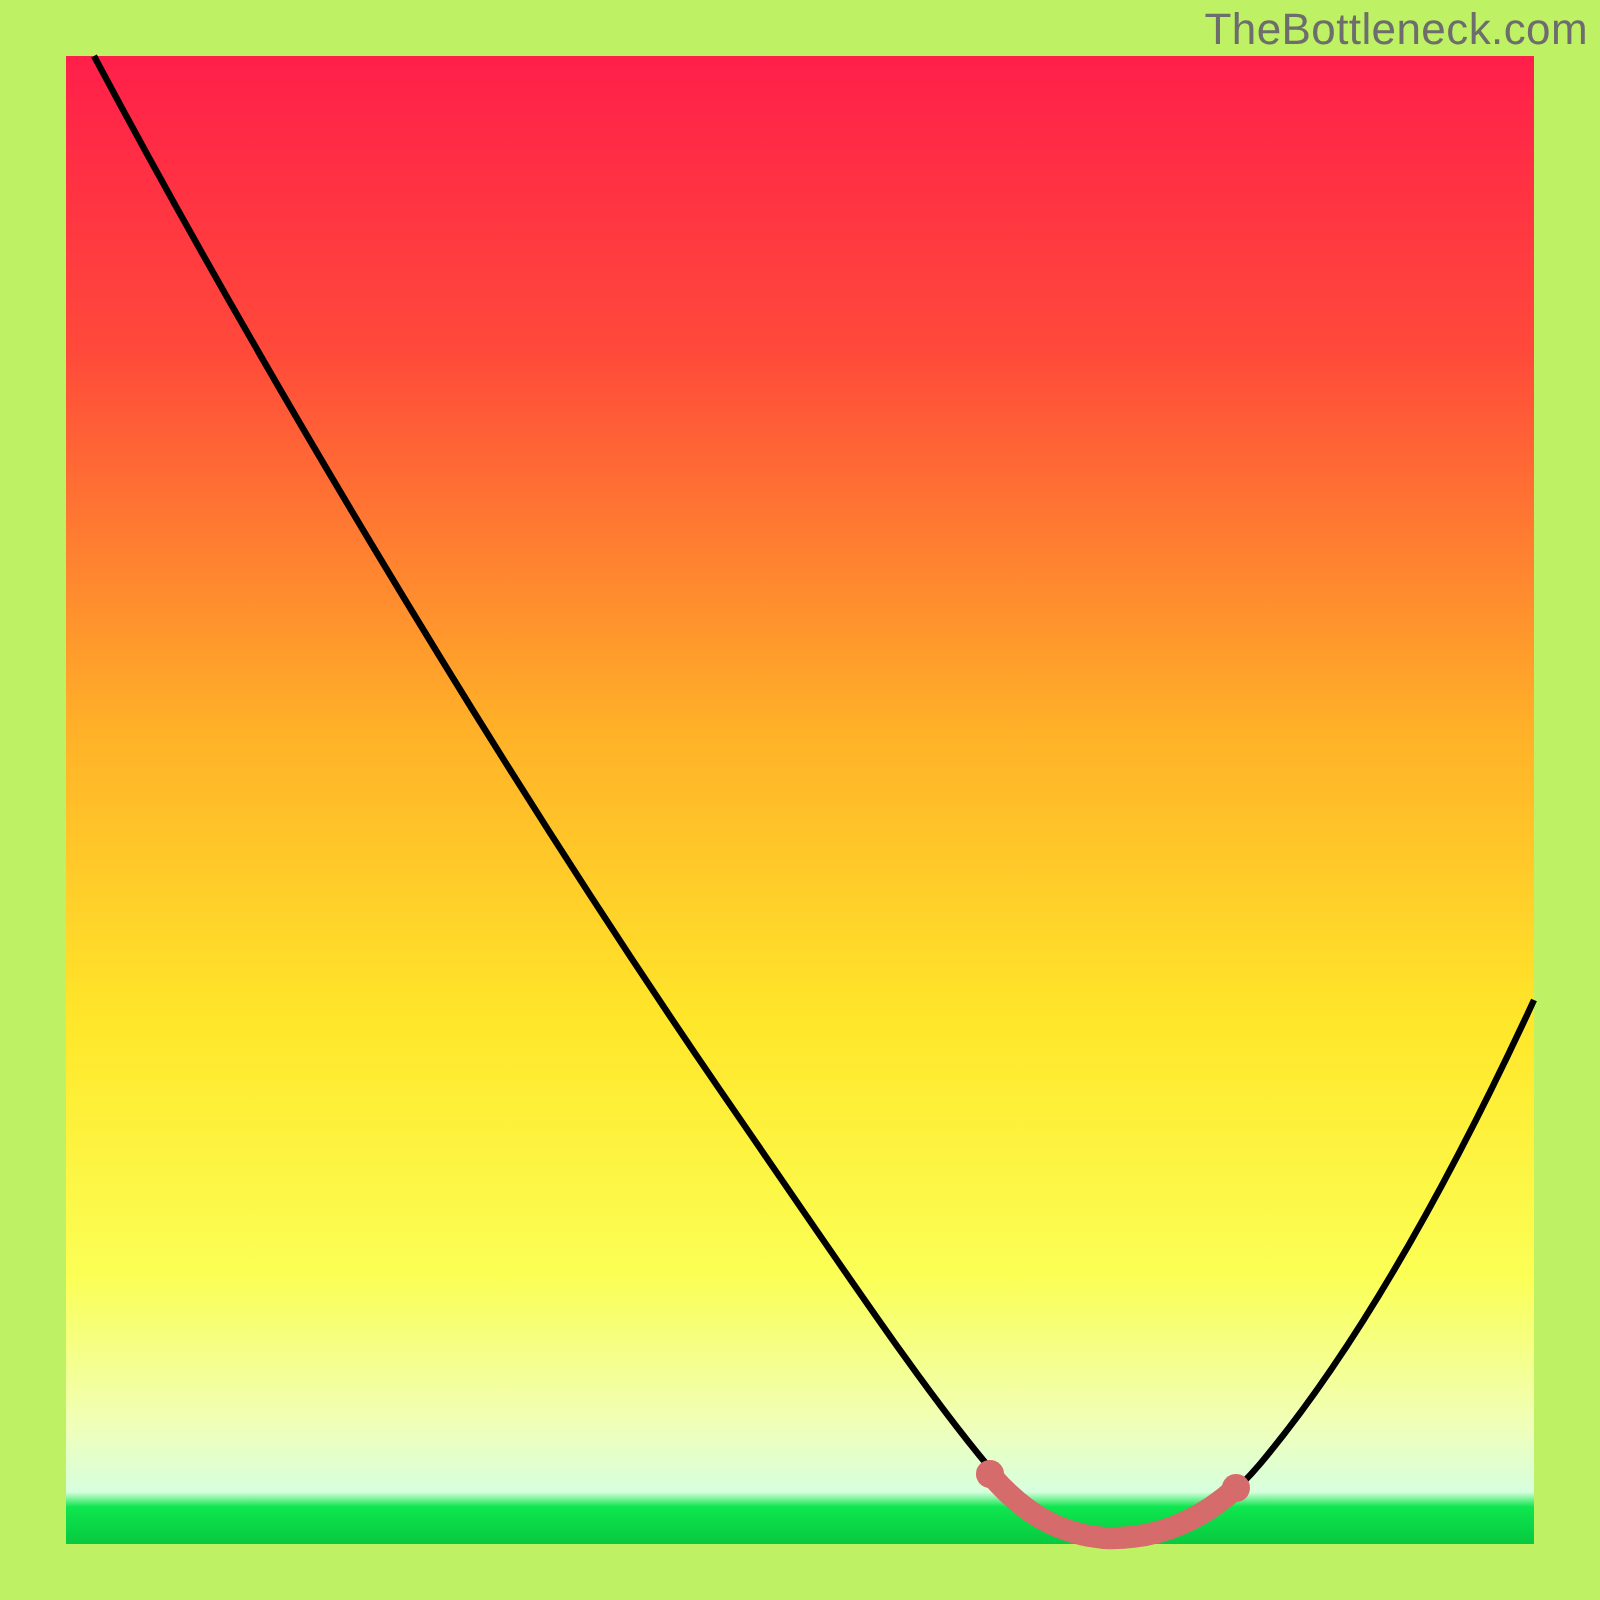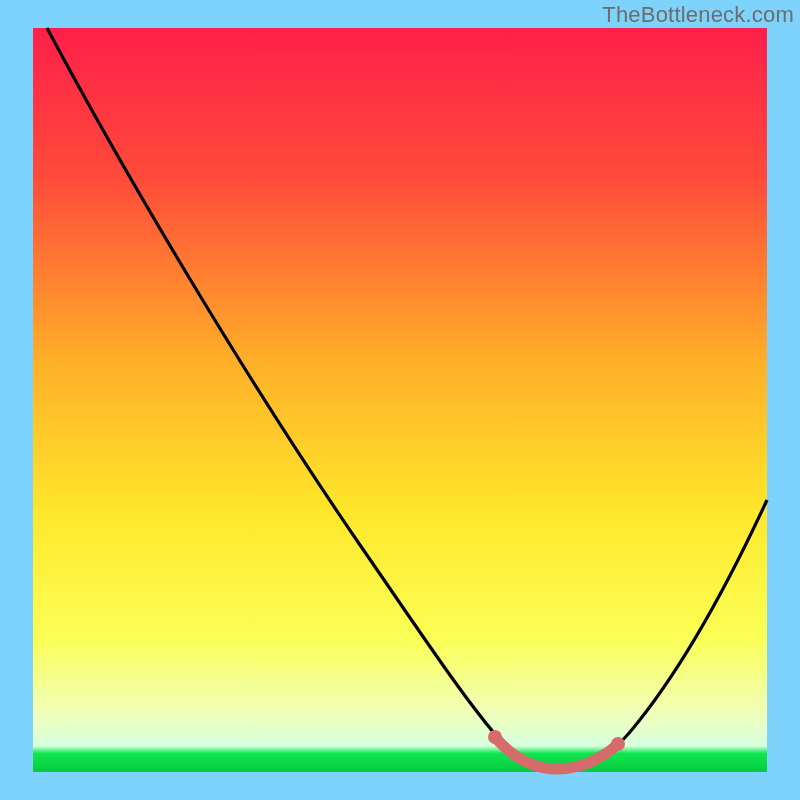--- a/index.html
+++ b/index.html
@@ -4,21 +4,21 @@
 <style>
   html, body {
     margin: 0; padding: 0;
     width: 800px; height: 800px;
     background: #000;
     font-family: Arial, Helvetica, sans-serif;
   }
   .stage {
     position: relative;
     width: 800px; height: 800px;
-    background: #7dd3fc;
+    background: #bef264;
   }
   svg { display: block; }
   .watermark {
     position: absolute;
     top: 2px;
     right: 6px;
     color: #6d6d6d;
     font-size: 22px;
     font-weight: 400;
     letter-spacing: 0.2px;

